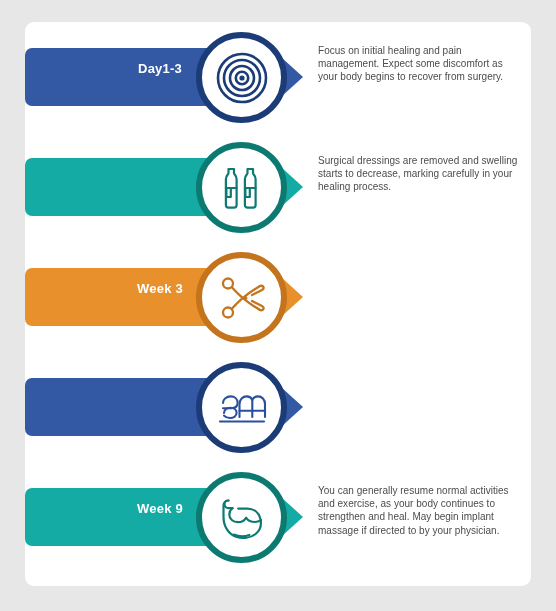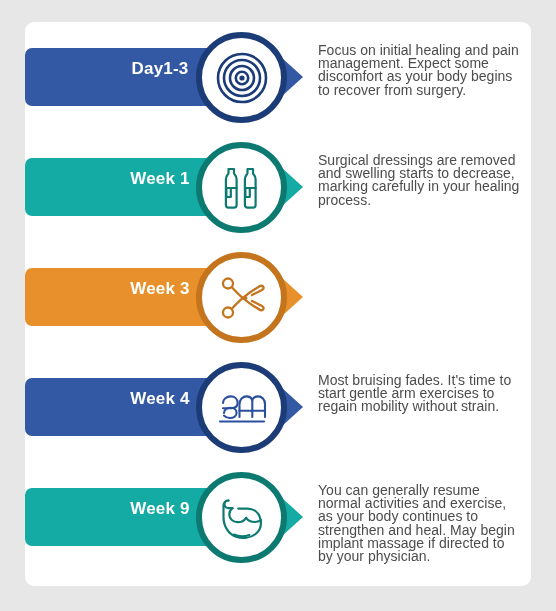--- a/index.html
+++ b/index.html
@@ -83,37 +83,37 @@
     height: 54px;
     display: block;
   }
 
   
   .desc {
     position: absolute;
     left: 293px;
     top: 22px;
     width: 205px;
-    font-size: 14px;
+    font-size: 10px;
     line-height: 13.2px;
     color: #4c4c4c;
     letter-spacing: 0.02px;
   }
 
   .label {
     position: absolute;
     left: 0;
     top: 0;
     width: 252px;
     height: 41px;
     display: flex;
     align-items: center;
     justify-content: center;
     color: #ffffff;
-    font-size: 17px;
+    font-size: 13px;
     font-weight: bold;
     letter-spacing: 0.2px;
     padding-left: 18px;
   }
 </style>
 </head>
 <body style="background: rgb(231, 231, 231);">
 
 <div id="card" style="background: rgb(255, 255, 255);">
 
@@ -142,21 +142,20 @@
   </div>
 
   <div class="row row-1">
     <div class="band">
       <div class="band-body" id="bb1" style="background: rgb(20, 171, 164);"></div>
       <div class="band-tip">
         <svg viewBox="0 0 70 58">
             <path id="bt1" d="M0 0 H36 L68 29 L36 58 H0 Z" fill="#14aba4"></path>
           </svg>
       </div>
-      <div class="label">Week 1</div>
     </div>
     <div class="badge" id="bg1" style="border: 6px solid rgb(13, 122, 114);">
       <svg class="badge-icon" viewBox="0 0 54 54">
         <g fill="none" stroke="#0d7a72" stroke-width="2.2" stroke-linejoin="round" stroke-linecap="round">
           <path d="M14 8 h5 v4 c0 1.6 2.6 2.4 2.6 6 V44 c0 1.6 -1.1 2.6 -2.6 2.6 H13.5 c-1.5 0 -2.6 -1 -2.6 -2.6 V18 c0 -3.6 2.6 -4.4 2.6 -6 V8 Z"></path>
           <path d="M11 27 h10.6"></path>
           <path d="M11.4 27 h4.4 v9 h-4.4 Z"></path>
           <path d="M33 8 h5 v4 c0 1.6 2.6 2.4 2.6 6 V44 c0 1.6 -1.1 2.6 -2.6 2.6 H32.5 c-1.5 0 -2.6 -1 -2.6 -2.6 V18 c0 -3.6 2.6 -4.4 2.6 -6 V8 Z"></path>
           <path d="M30 27 h10.6"></path>
           <path d="M30.4 27 h4.4 v9 h-4.4 Z"></path>
@@ -192,35 +191,33 @@
   </div>
 
   <div class="row row-3">
     <div class="band">
       <div class="band-body" id="bb3" style="background: rgb(51, 88, 164);"></div>
       <div class="band-tip">
         <svg viewBox="0 0 70 58">
             <path id="bt3" d="M0 0 H36 L68 29 L36 58 H0 Z" fill="#3358a4"></path>
           </svg>
       </div>
-      <div class="label">Week 4</div>
     </div>
     <div class="badge" id="bg3" style="border: 6px solid rgb(28, 60, 120);">
       <svg class="badge-icon" viewBox="0 0 54 54">
         <g fill="none" stroke="#2a4f9e" stroke-width="2.1" stroke-linecap="round" stroke-linejoin="round">
           <path d="M8 22 c0 -4 3.6 -6.6 7.6 -6.6 c4.2 0 7 2.8 7 6.4 c0 3.4 -2.6 5.4 -6.4 5.4 H8"></path>
           <path d="M9 32 c0 -3.4 3 -5.2 6.4 -5.2 c3.6 0 6.2 2 6.2 5 c0 3.4 -3 5.2 -6.6 5.2 c-2.6 0 -4.6 -0.8 -6 -2.4"></path>
           <path d="M24.5 36 V23 c0 -4.4 3.2 -7.6 7.2 -7.6 c2.6 0 4.6 1.4 5.6 3.4 c1 -2 3 -3.4 5.6 -3.4 c4 0 7.1 3.2 7.1 7.6 V36"></path>
           <path d="M37.3 19.2 V36"></path>
           <path d="M24.5 29.8 h25.5"></path>
           <path d="M5 40.5 h44"></path>
         </g>
       </svg>
     </div>
-    <div class="desc">Most bruising fades. It's time to start gentle arm exercises to regain mobility without strain.</div>
   </div>
 
   <div class="row row-4">
     <div class="band">
       <div class="band-body" id="bb4" style="background: rgb(20, 171, 164);"></div>
       <div class="band-tip">
         <svg viewBox="0 0 70 58">
             <path id="bt4" d="M0 0 H36 L68 29 L36 58 H0 Z" fill="#14aba4"></path>
           </svg>
       </div>

